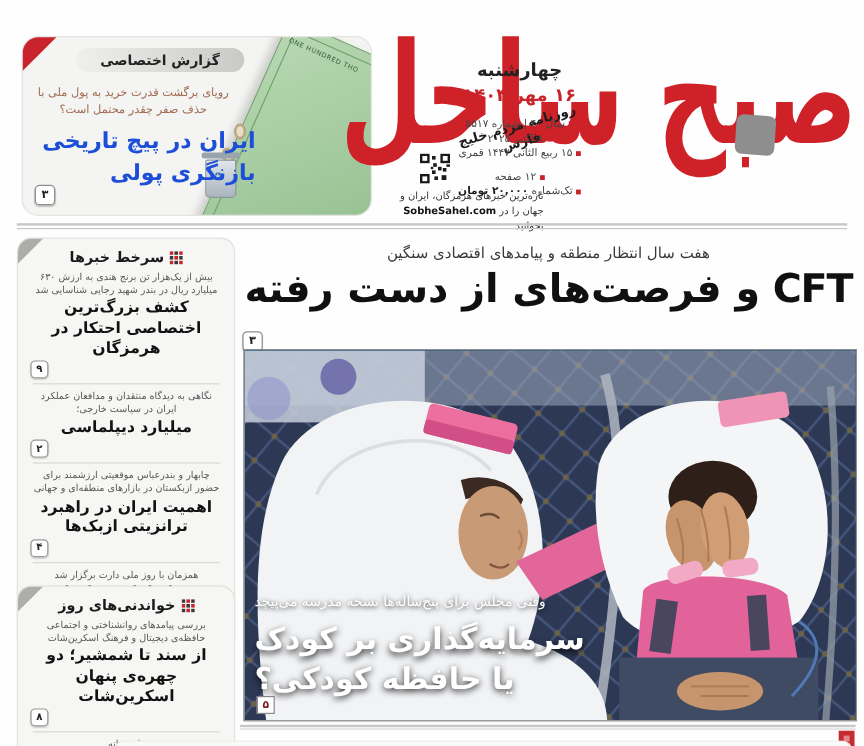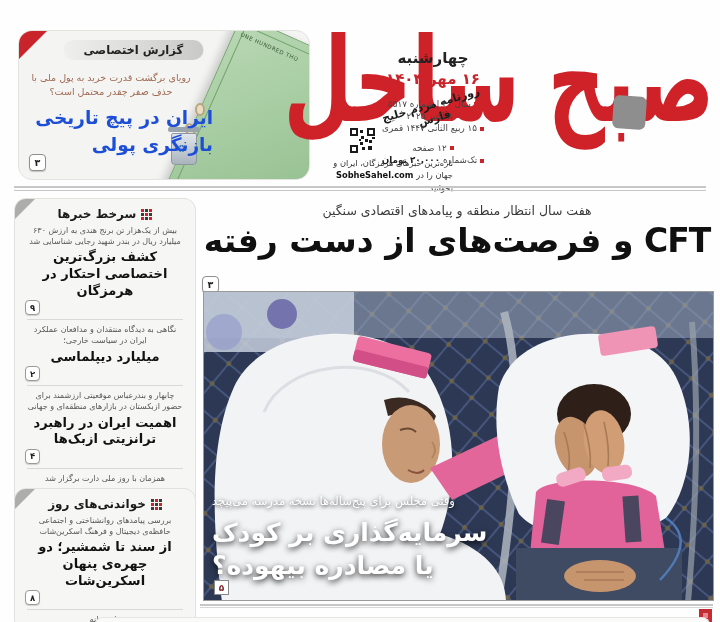--- a/index.html
+++ b/index.html
@@ -366,21 +366,21 @@
       <rect x="398" y="174" width="30" height="14" rx="6" fill="#f2a9c4" transform="rotate(-8 413 181)"></rect>
       <rect x="312" y="256" width="166" height="54" fill="#3f4a63"></rect>
       <ellipse cx="396" cy="284" rx="36" ry="16" fill="#c6946d"></ellipse>
       <path d="M372,280 h48 M380,288 h40" stroke="#a87a55" stroke-width="1.5"></path>
       <path d="M462,226 q32 22 -6 62" stroke="#4f7ab5" stroke-width="2.5" fill="none"></path>
     </svg>
 
     <div class="caption">
       <div class="cap-kicker">وقتی مجلس برای پنج‌ساله‌ها نسخه مدرسه می‌پیچد</div>
       <div class="cap-line">سرمایه‌گذاری بر کودک</div>
-      <div class="cap-line">یا مصادره بیهوده؟</div>
+      <div class="cap-line">یا حافظه کودکی؟</div>
     </div>
     <div class="photo-badge">۵</div>
   </div>
 
   <div class="botrule"></div>
   <div class="next-red"></div>
   <div class="next-box-hint"></div>
 
 </div>
 

